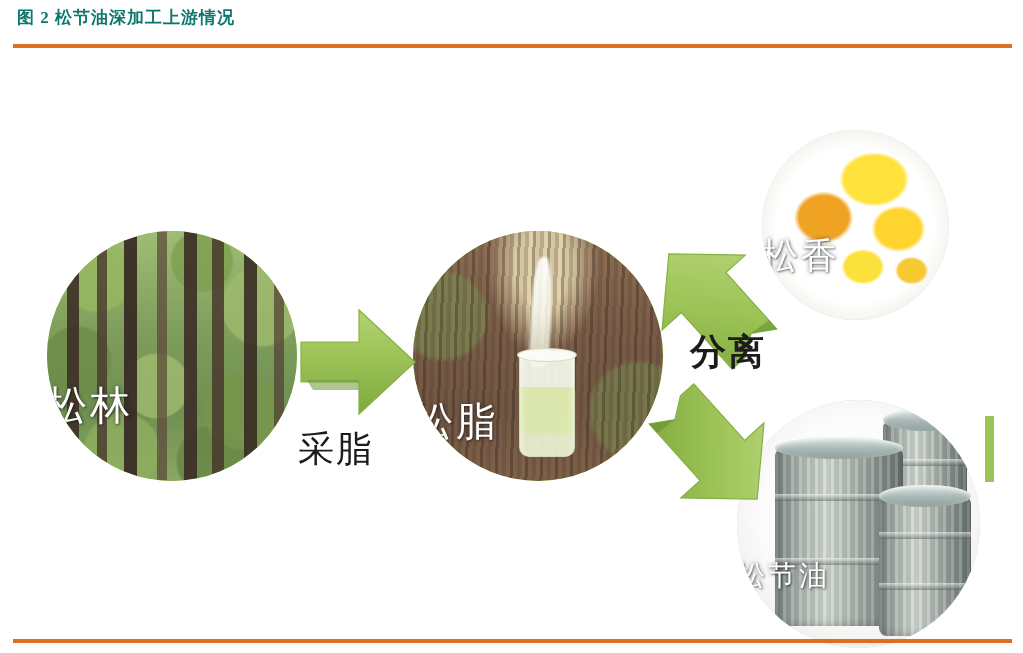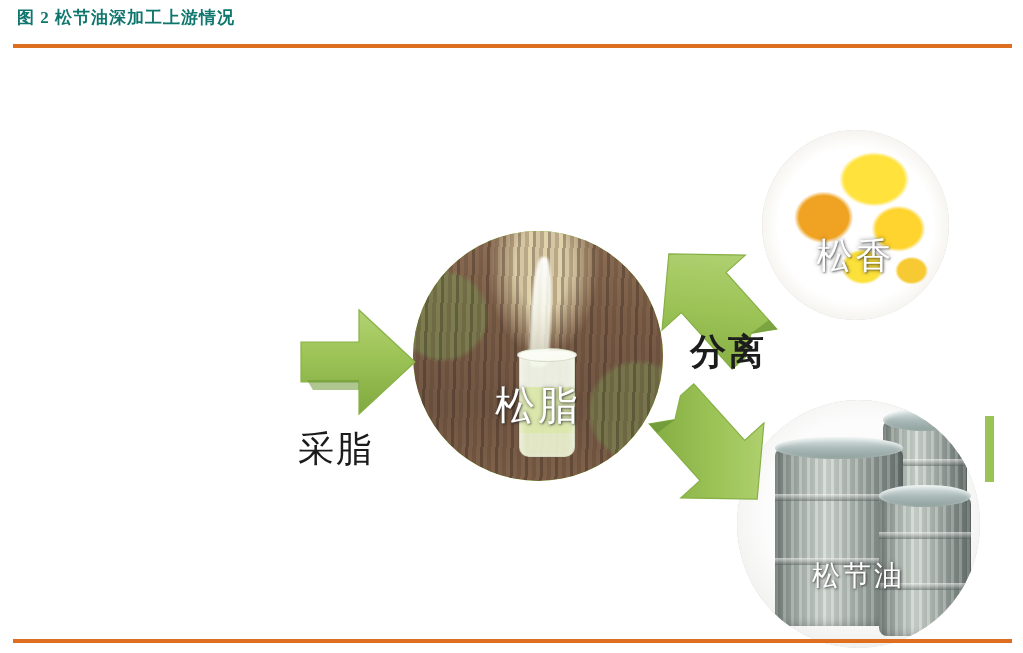--- a/index.html
+++ b/index.html
@@ -68,21 +68,21 @@
   }
   .node .photo {
     position: absolute;
     inset: 0;
     border-radius: 50%;
   }
   .node .node-label {
     position: absolute;
     left: 0;
     width: 100%;
-    text-align: center;
+    text-align: left;
     color: #ffffff;
     font-family: "Liberation Serif", "DejaVu Serif", serif;
     font-size: 40px;
     line-height: 1;
     letter-spacing: 3px;
     text-shadow: 0 0 4px rgba(40,40,40,.55), 1px 1px 2px rgba(0,0,0,.45);
     white-space: nowrap;
     z-index: 4;
   }
 
@@ -159,21 +159,21 @@
   }
   #resin-cup::before {
     content: "";
     position: absolute;
     left: -3px; top: -4px;
     width: 58px; height: 12px;
     background: rgba(250,252,244,.95);
     border: 1px solid rgba(206,212,186,.8);
     border-radius: 50%;
   }
-  #node-pine-resin .node-label { top: 155px; }
+  #node-pine-resin .node-label { top: 171px; }
 
   
   #node-rosin {
     left: 762px; top: 82px;
     width: 187px; height: 190px;
     box-shadow: 0 0 0 2px #DCDCDC inset;
   }
   #node-rosin .photo {
     background:
       radial-gradient(ellipse 26% 20% at 60% 26%, #FFE23C 0 62%, rgba(255,226,60,0) 72%),
@@ -257,20 +257,24 @@
 </head>
 <body>
 
 <div id="figure-header">
   <div id="figure-title">图 2    松节油深加工上游情况</div>
   <div id="header-rule"></div>
 </div>
 
 <div id="diagram-canvas">
 
+  <div class="node" id="node-pine-forest">
+    <div class="photo"></div>
+    <div class="node-label">松林</div>
+  </div>
 
   <div class="arrow" id="arrow-tapping">
     <svg viewBox="0 0 122 120" width="122" height="120">
       <defs>
         <linearGradient id="gArrowR" x1="0" y1="0" x2="0" y2="1">
           <stop offset="0%" stop-color="#B4D272"></stop>
           <stop offset="45%" stop-color="#9CC356"></stop>
           <stop offset="100%" stop-color="#7FA83F"></stop>
         </linearGradient>
       </defs>

